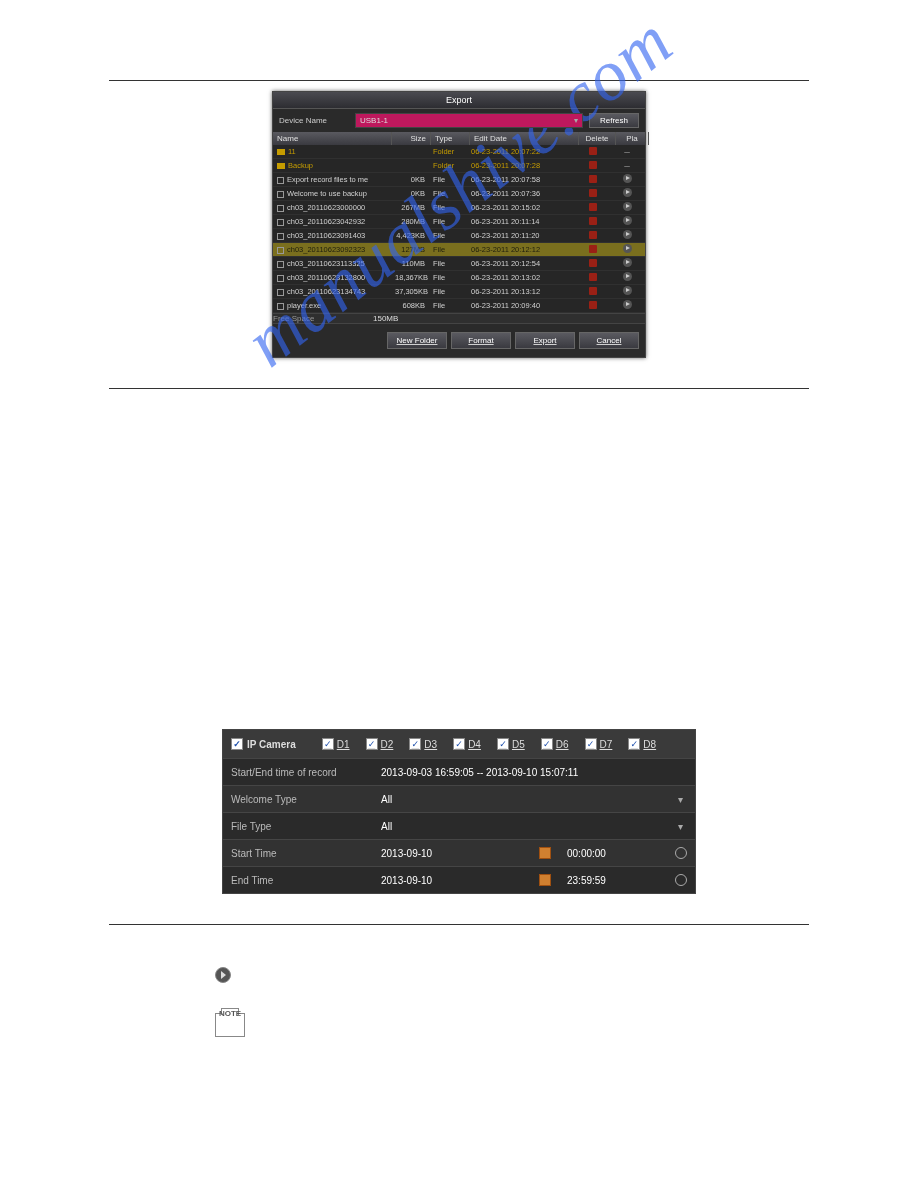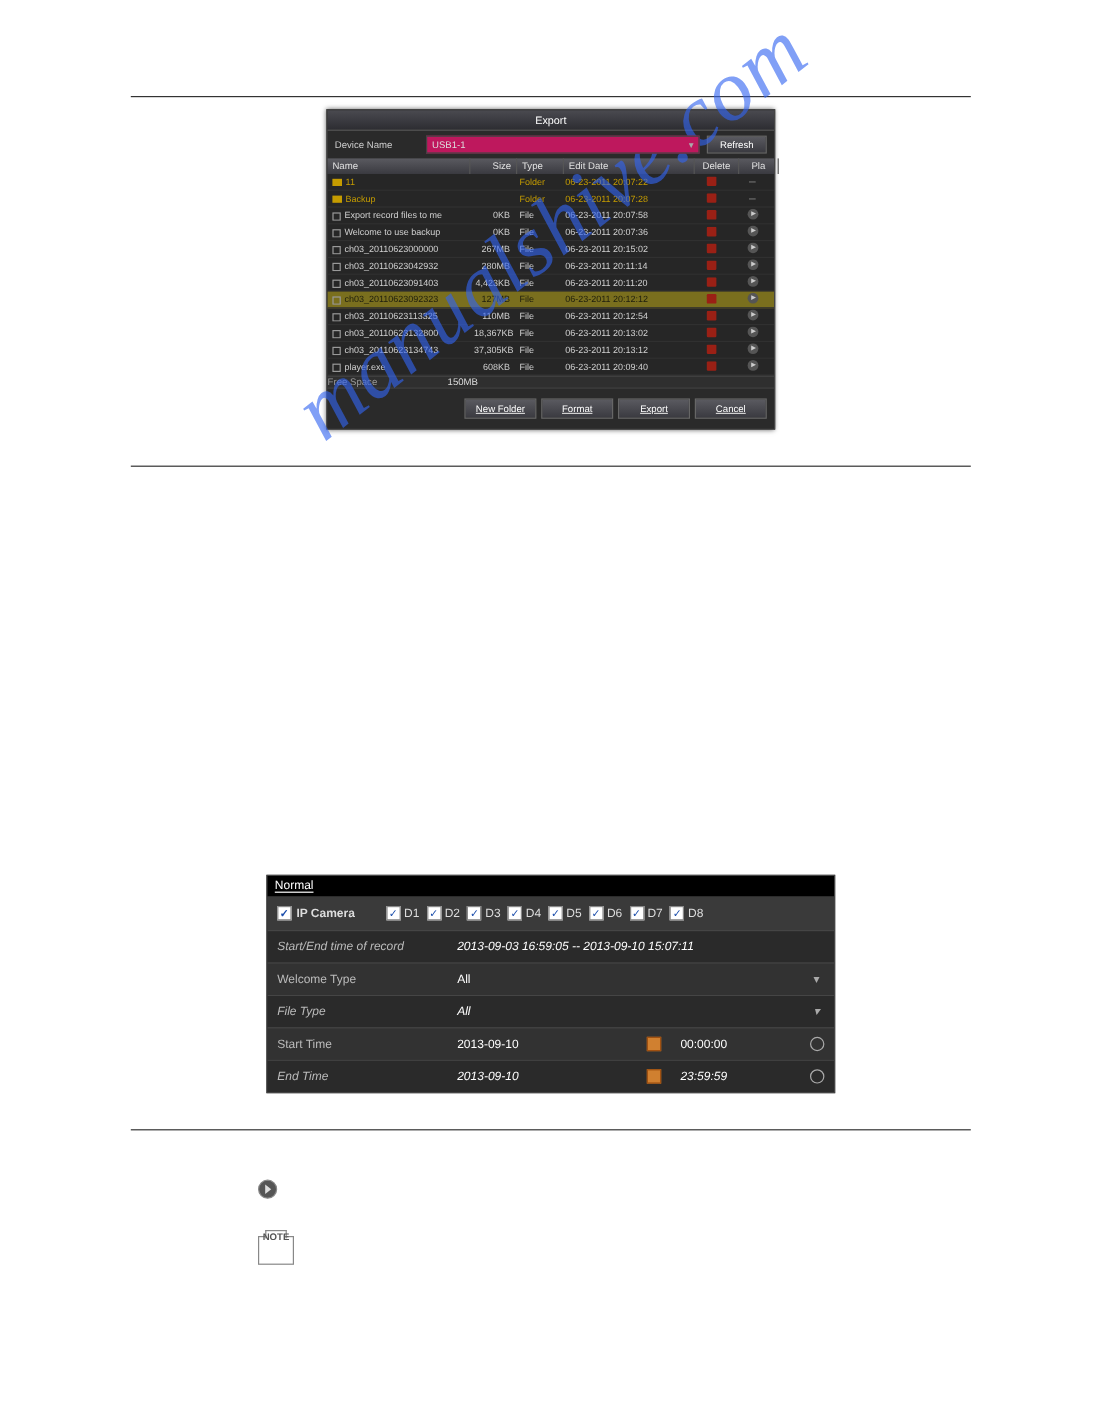--- a/index.html
+++ b/index.html
@@ -152,39 +152,39 @@
   text-underline-offset: 2px;
   font-size:10px;
 }
 .cam-row {
   background:#3a3a3a;
   padding: 8px 8px;
   display:flex;
   gap:16px;
 }
 .cam-ipc { display:flex; align-items:center; gap:4px; font-weight:bold; margin-right:10px;}
-.cams { display:flex; gap:6px; flex:1;}
+.cams { display:flex; gap:16px; flex:1;text-decoration:underline;}
 .cam-item { display:flex; align-items:center; gap:3px;}
 .chk {
   width:10px; height:10px;
   background:#fff;
   border:1px solid #888;
   display:inline-flex;
   align-items:center;
   justify-content:center;
 }
 .chk::before{ content:"✓"; font-size:9px; color:#1a4dab; line-height:9px;}
 .field-row {
   display:flex;
   align-items:center;
   padding: 4px 8px;
   border-top:1px solid #454545;
   min-height:18px;
 }
-.field-row.dark { background:#2a2a2a;font-style:italic; }
+.field-row.dark { background:#2a2a2a; }
 .field-row.light { background:#323232; }
 .field-label { flex:0 0 150px; color:#bbb; }
 .field-val { flex:1; color:#fff; display:flex; align-items:center; gap:8px;}
 .sel-full { flex:1; position:relative;}
 .sel-full::after{ content:"▾"; position:absolute; right:4px; color:#aaa;}
 .date-part { flex:0 0 150px; }
 .cal-icon { display:inline-block; width:10px; height:10px; background:#d08030; border:1px solid #a05010; margin-right:8px;}
 .time-part { flex:1; }
 .clock-icon { display:inline-block; width:10px; height:10px; border:1px solid #aaa; border-radius:50%; margin-left:auto;}
 
@@ -360,21 +360,20 @@
     <div class="dlg-btn">Export</div>
     <div class="dlg-btn">Cancel</div>
   </div>
 </div>
 
 <hr class="hr" style="margin-top:30px">
 
 <div style="height:340px"></div>
 
 <div class="normal-panel">
-  <div class="normal-title">Normal</div>
   <div class="cam-row">
     <div class="cam-ipc">
       <span class="chk"></span>
       <span>IP Camera</span>
     </div>
     <div class="cams" id="cams">
           <div class="cam-item">
             <span class="chk"></span>
             <span>D1</span>
           </div>

